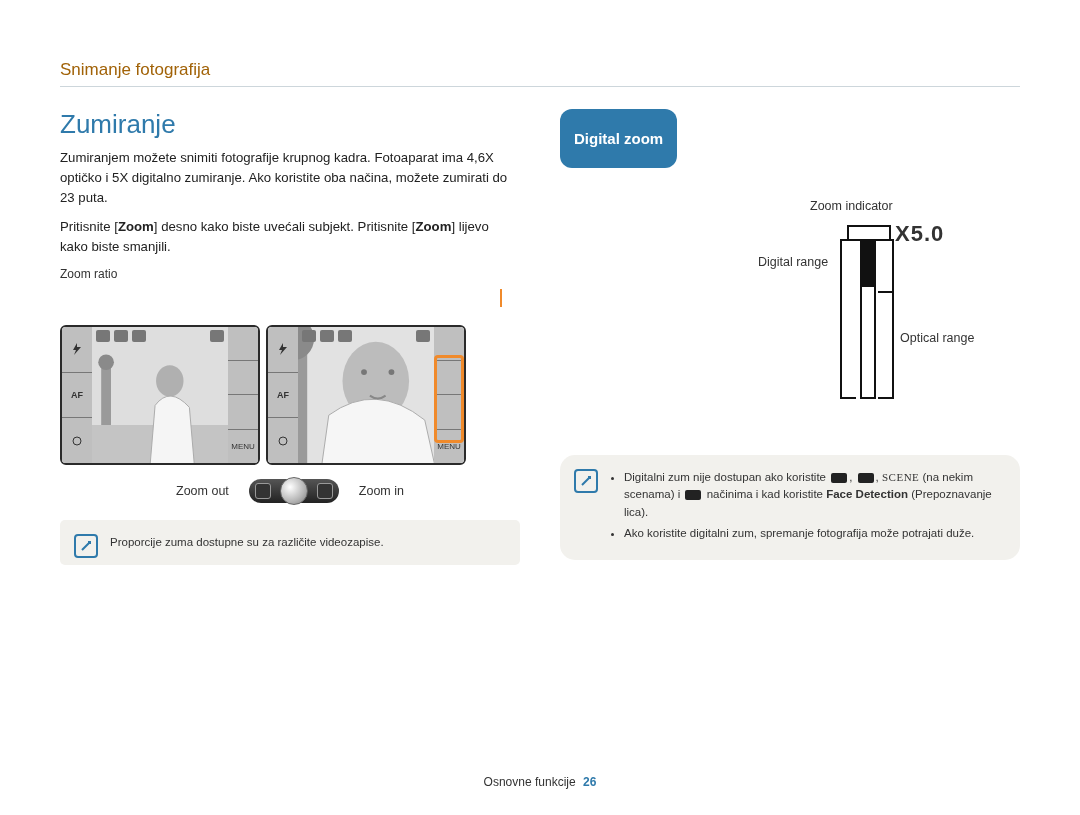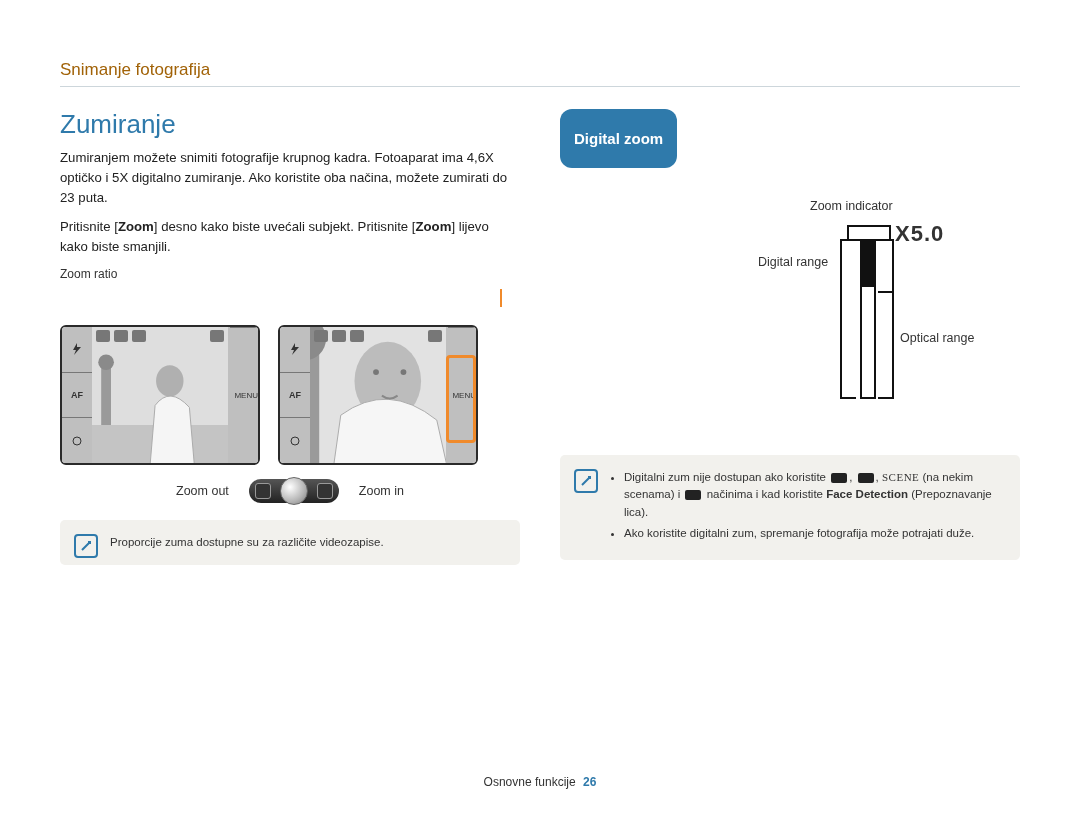--- a/index.html
+++ b/index.html
@@ -3,25 +3,25 @@
 <meta charset="utf-8">
 <style>
   html,body{margin:0;padding:0;background:#fff;font-family:Arial,Helvetica,sans-serif;color:#333;}
   .page{width:1080px;height:815px;position:relative;box-sizing:border-box;padding:60px 60px 0 60px;}
   .header{color:#a16207;font-size:17px;border-bottom:1px solid #cdd6db;padding-bottom:6px;margin-bottom:22px;}
   .columns{display:flex;gap:40px;}
   .col{flex:1;min-width:0;}
   h1{color:#2f7aab;font-weight:normal;font-size:26px;margin:0 0 8px 0;}
   p{font-size:13.2px;line-height:1.5;margin:0 0 10px 0;color:#222;}
   .pill{display:inline-block;background:#2f7aab;color:#fff;font-size:15px;font-weight:bold;padding:21px 14px;border-radius:12px;margin-bottom:27px;}
-  .screenshots{display:flex;gap:18px;margin-top:18px;}
+  .screenshots{display:flex;gap:6px;margin-top:18px;}
   .lcd{width:200px;height:140px;background:#cfcfcf;border:2px solid #2a2a2a;border-radius:6px;position:relative;box-sizing:border-box;overflow:hidden;}
   .scene{position:absolute;inset:0;background:linear-gradient(#dedede,#e8e8e8);}
   .scene svg{position:absolute;inset:0;}
-  .sidebar-r{position:absolute;right:0;top:0;bottom:0;width:30px;display:flex;}
+  .sidebar-r{position:absolute;right:0;top:0;bottom:0;width:30px;display:flex;flex-direction:column;}
   .iconbtn{flex:1;border-top:1px solid #777;background:#bfbfbf;display:flex;align-items:center;justify-content:center;}
   .iconbtn:first-child{border-top:none;}
   .sidebar-l{position:absolute;left:0;top:0;bottom:0;width:30px;display:flex;flex-direction:column;}
   .zoombar-hl{position:absolute;right:0;top:28px;width:30px;height:88px;border:3px solid #f08a2b;border-radius:4px;box-sizing:border-box;}
   .topicons{position:absolute;top:3px;left:34px;right:34px;height:14px;display:flex;gap:4px;}
   .tinyicon{width:14px;height:12px;background:#777;border-radius:2px;}
   .zoom-ratio-row{display:flex;margin-bottom:8px;}
   .zoom-ratio{font-size:12px;margin-right:-4px;}
   .zoom-ratio-line{border-right:2px solid #f08a2b;height:18px;margin-right:18px;margin-left:auto;width:0;}
   .zoom-controls{display:flex;align-items:center;justify-content:center;gap:20px;margin-top:14px;font-size:12.5px;}
@@ -193,21 +193,21 @@
         <div class="bracket-l"></div>
         <div class="bar">
             <div class="bar-fill"></div>
           </div>
         <div class="zoom-marker"></div>
         <div class="x50">X5.0</div>
         <div class="bracket dig"></div>
         <div class="bracket opt"></div>
       </div>
 
-      <div class="notebox" style="margin-top:30px;">
+      <div class="notebox" style="margin-top:30px;border-radius:15px;">
         <div class="noteicon">
           <svg width="12" height="12">
               <path d="M2 10 L10 2 M8 2 H10 V4" stroke="#2f7aab" stroke-width="2" fill="none"></path>
             </svg>
         </div>
         <ul>
           <li>
             <span>Digitalni zum nije dostupan ako koristite </span>
             <span class="mode-icon"></span>,
             <span class="mode-icon"></span>,

